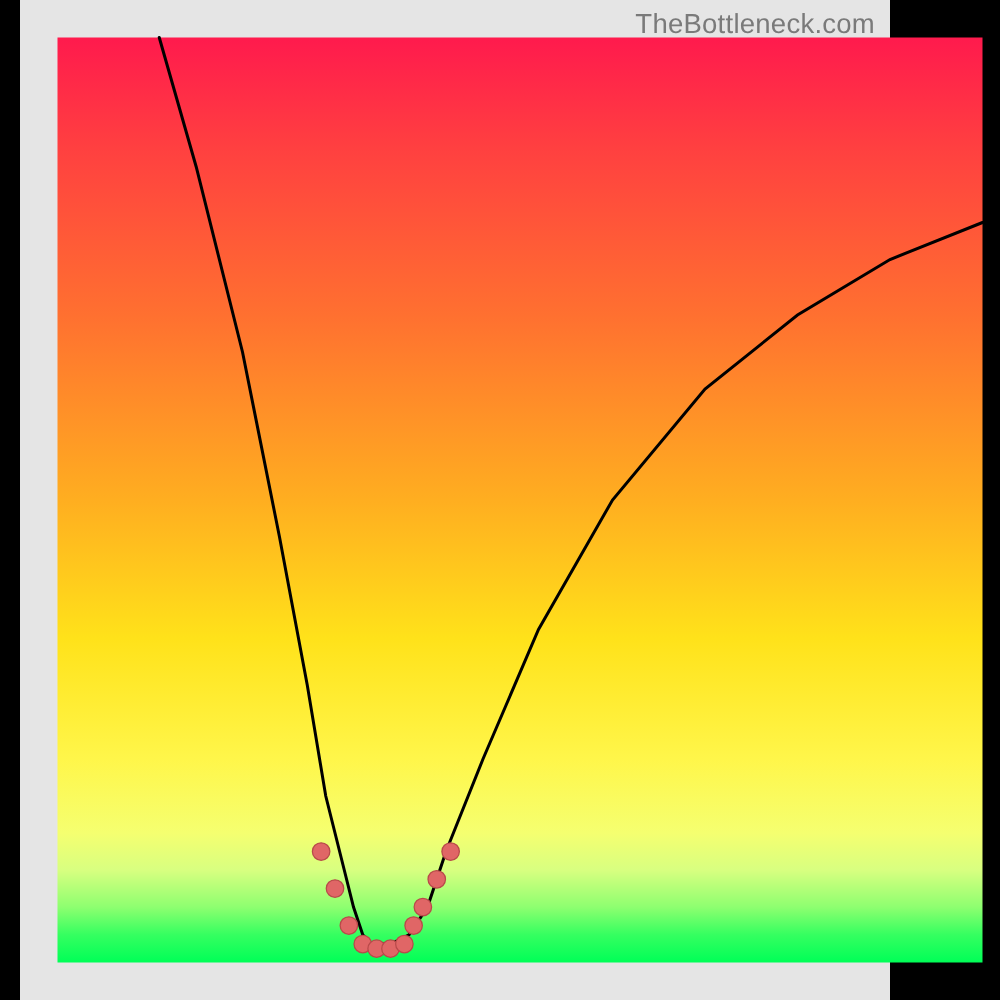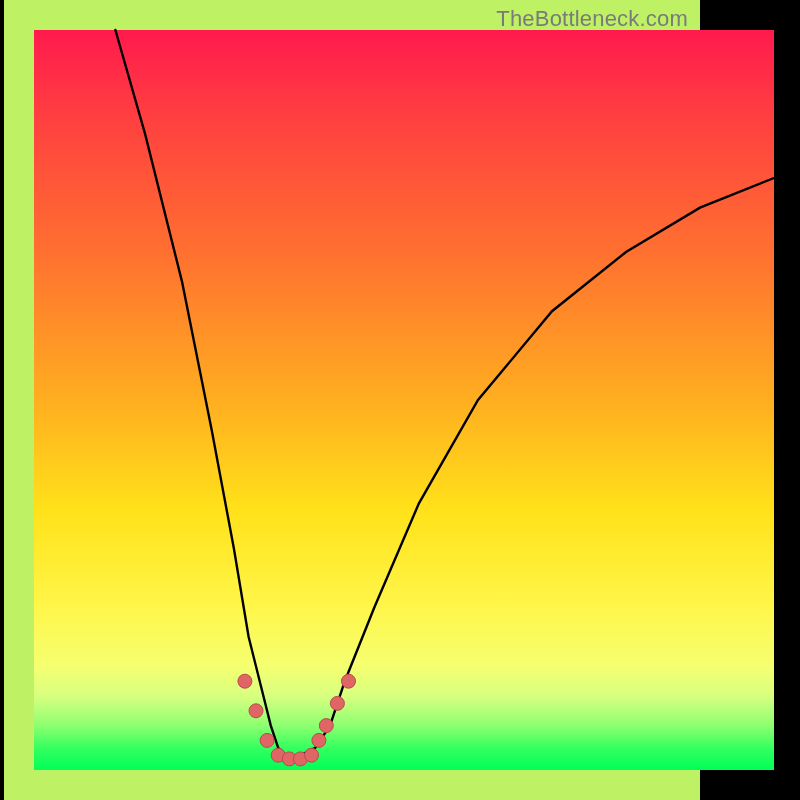--- a/index.html
+++ b/index.html
@@ -6,23 +6,23 @@
     margin: 0;
     padding: 0;
     width: 800px;
     height: 800px;
     background: #000;
     font-family: Arial, Helvetica, sans-serif;
     overflow: hidden;
   }
   .frame {
     position: absolute;
-    left: 4px; top: 0;
+    left: 16px; top: 0;
     width: 696px; height: 800px;
-    background: #bef264;
+    background: #e5e5e5;
   }
   .plot-area {
     position: absolute;
     left: 30px;
     top: 30px;
     width: 740px;
     height: 740px;
     
     background: linear-gradient(to bottom,
       #ff1a4d 0%,

